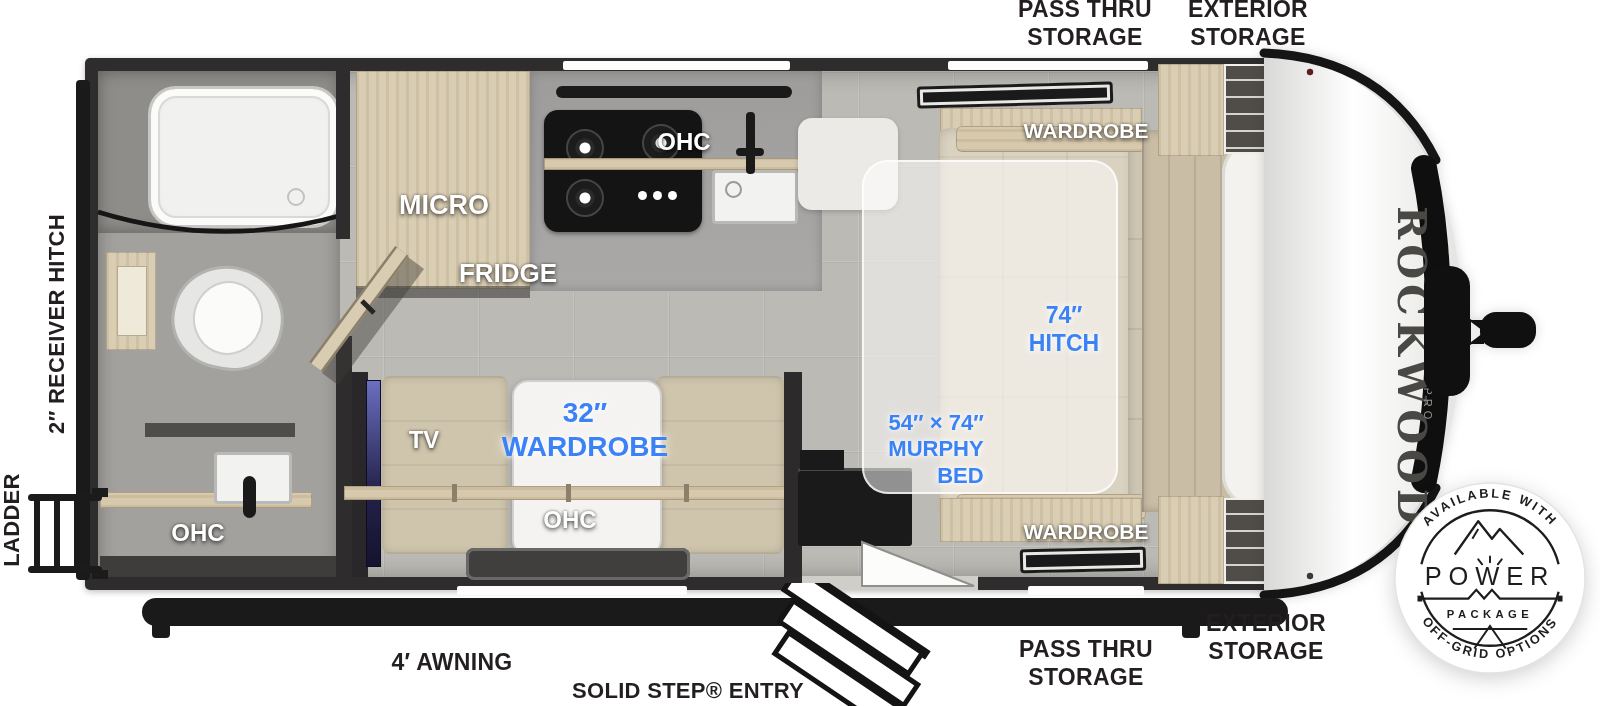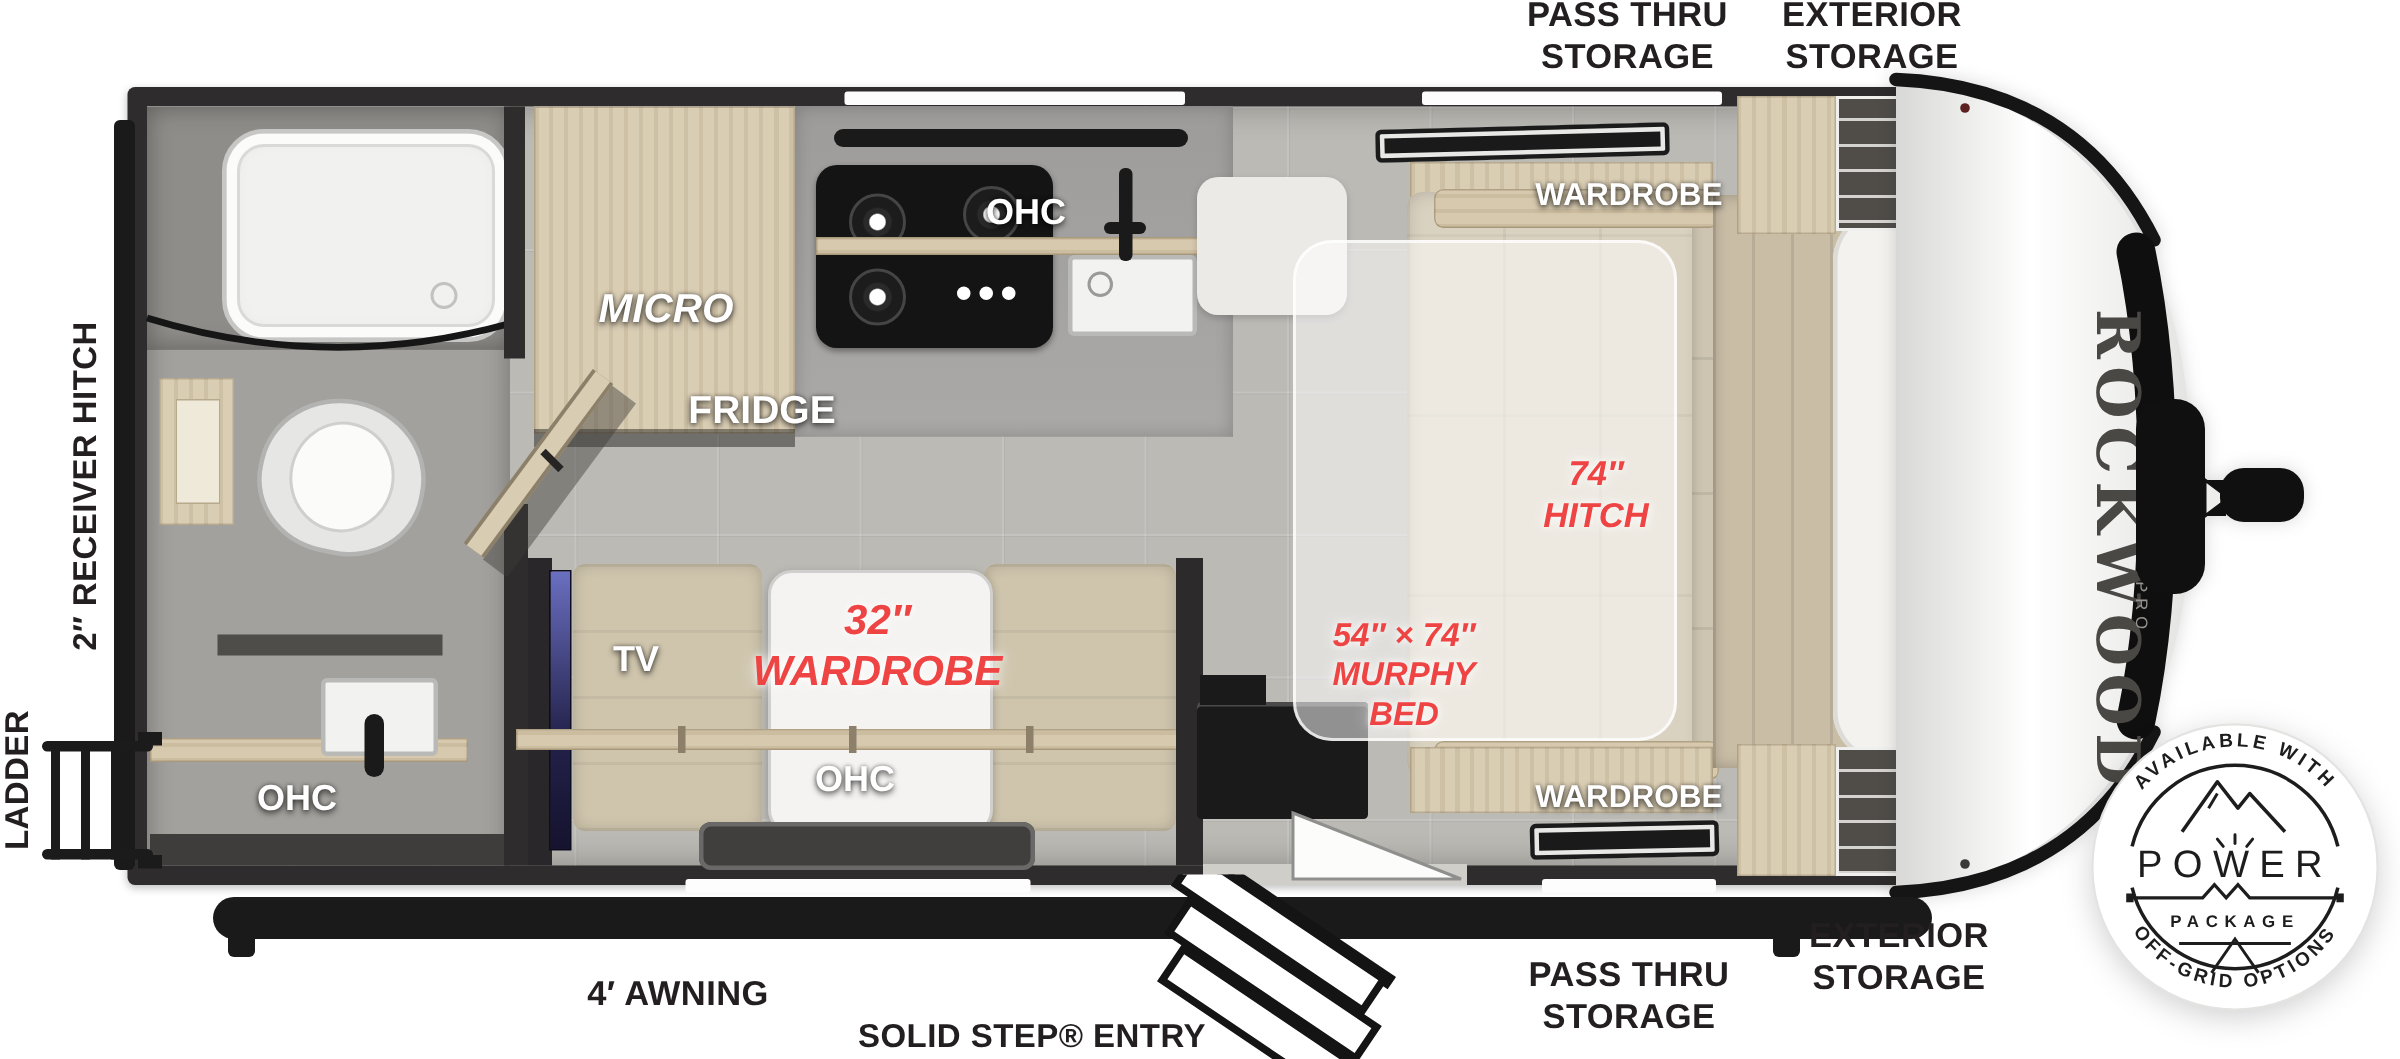--- a/index.html
+++ b/index.html
@@ -19,22 +19,22 @@
   
   .wood{background:#d9cdb4;background-image:repeating-linear-gradient(90deg,rgba(140,115,75,.14) 0 3px,transparent 3px 10px);box-shadow:inset 0 0 0 1px rgba(90,70,40,.25);}
   .woodh{background:#d6c9ae;background-image:repeating-linear-gradient(0deg,rgba(140,115,75,.14) 0 3px,transparent 3px 10px);box-shadow:inset 0 0 0 1px rgba(90,70,40,.3);}
   .beige{background:#cfc5ad;background-image:repeating-linear-gradient(0deg,rgba(0,0,0,.05) 0 2px,transparent 2px 44px);border-radius:8px;box-shadow:inset 0 0 10px rgba(0,0,0,.18);}
   .dark{background:#1b1a1b;}
   .grayroom{background:#a3a19d;box-shadow:inset 0 0 18px rgba(0,0,0,.3);}
   
   .lbl{color:#231f20;font-weight:700;text-align:center;line-height:1.2;letter-spacing:.3px;transform:translate(-50%,-50%);white-space:nowrap;}
   .wlbl{color:#fff;font-weight:700;text-align:center;line-height:1.15;transform:translate(-50%,-50%);
         text-shadow:0 2px 4px rgba(0,0,0,.6),0 0 3px rgba(0,0,0,.45);white-space:nowrap;}
-  .dlbl{color:#ef4444;font-weight:700;text-align:center;line-height:1.2;transform:translate(-50%,-50%);
-        text-shadow:0 0 5px rgba(255,255,255,.95),0 0 12px rgba(255,255,255,.85);white-space:nowrap;font-style:italic;}
+  .dlbl{color:#3b82f6;font-weight:700;text-align:center;line-height:1.2;transform:translate(-50%,-50%);
+        text-shadow:0 0 5px rgba(255,255,255,.95),0 0 12px rgba(255,255,255,.85);white-space:nowrap;}
   .vert{transform:translate(-50%,-50%) rotate(-90deg);}
   
   .tub{background:#f1f1f0;border:3px solid #c7c7c5;border-radius:28px;box-shadow:inset 0 0 0 7px #fbfbfa,inset 0 0 0 9px #d9d9d7,inset 0 0 14px rgba(0,0,0,.12);}
   .toilet{background:#e6e6e4;border:3px solid #b3b3b1;border-radius:50% 50% 46% 46%;transform:rotate(12deg);}
   .toilet-in{background:#fbfbfa;border:2px solid #cfcfcd;border-radius:50%;}
   .sinkbox{background:#f2f2f0;border:3px solid #b9b9b7;border-radius:4px;}
   .cooktop{background:#141414;border-radius:14px;box-shadow:0 2px 4px rgba(0,0,0,.4);}
   .burner{border-radius:50%;background:radial-gradient(circle,#ffffff 0 5px,#2a2a2a 6px 9px,#1c1c1c 10px);border:2px solid #454545;}
   .knob{width:9px;height:9px;border-radius:50%;background:#fff;}
   .mat{background:#413f3e;border-radius:8px;box-shadow:inset 0 0 0 3px #6b6967;}
@@ -235,30 +235,30 @@
   <div class="abs lbl" style="left:1086px;top:664px;font-size:23px;">
     <div>PASS THRU</div>
     <div>STORAGE</div>
   </div>
   <div class="abs lbl" style="left:1266px;top:638px;font-size:23px;">
     <div>EXTERIOR</div>
     <div>STORAGE</div>
   </div>
 
   <div class="abs wlbl" style="left:198px;top:533px;font-size:24px;">OHC</div>
-  <div class="abs wlbl" style="left:444px;top:206px;font-size:27px;font-style:italic;">MICRO</div>
+  <div class="abs wlbl" style="left:444px;top:206px;font-size:27px;">MICRO</div>
   <div class="abs wlbl" style="left:488px;top:274px;font-size:26px;margin-left:20px;">FRIDGE</div>
   <div class="abs wlbl" style="left:684px;top:142px;font-size:24px;">OHC</div>
   <div class="abs wlbl" style="left:424px;top:440px;font-size:24px;">TV</div>
   <div class="abs dlbl" style="left:585px;top:430px;font-size:28px;">
     <div>32″</div>
     <div>WARDROBE</div>
   </div>
   <div class="abs wlbl" style="left:570px;top:520px;font-size:24px;">OHC</div>
-  <div class="abs dlbl" style="left:936px;top:450px;font-size:22px;">
+  <div class="abs dlbl" style="left:936px;top:450px;font-size:22px;text-align:right;">
     <div>54″ × 74″</div>
     <div>MURPHY</div>
     <div>BED</div>
   </div>
   <div class="abs dlbl" style="left:1064px;top:330px;font-size:23px;">
     <div>74″</div>
     <div>HITCH</div>
   </div>
   <div class="abs wlbl" style="left:1086px;top:131px;font-size:21px;">WARDROBE</div>
   <div class="abs wlbl" style="left:1086px;top:532px;font-size:21px;">WARDROBE</div>

